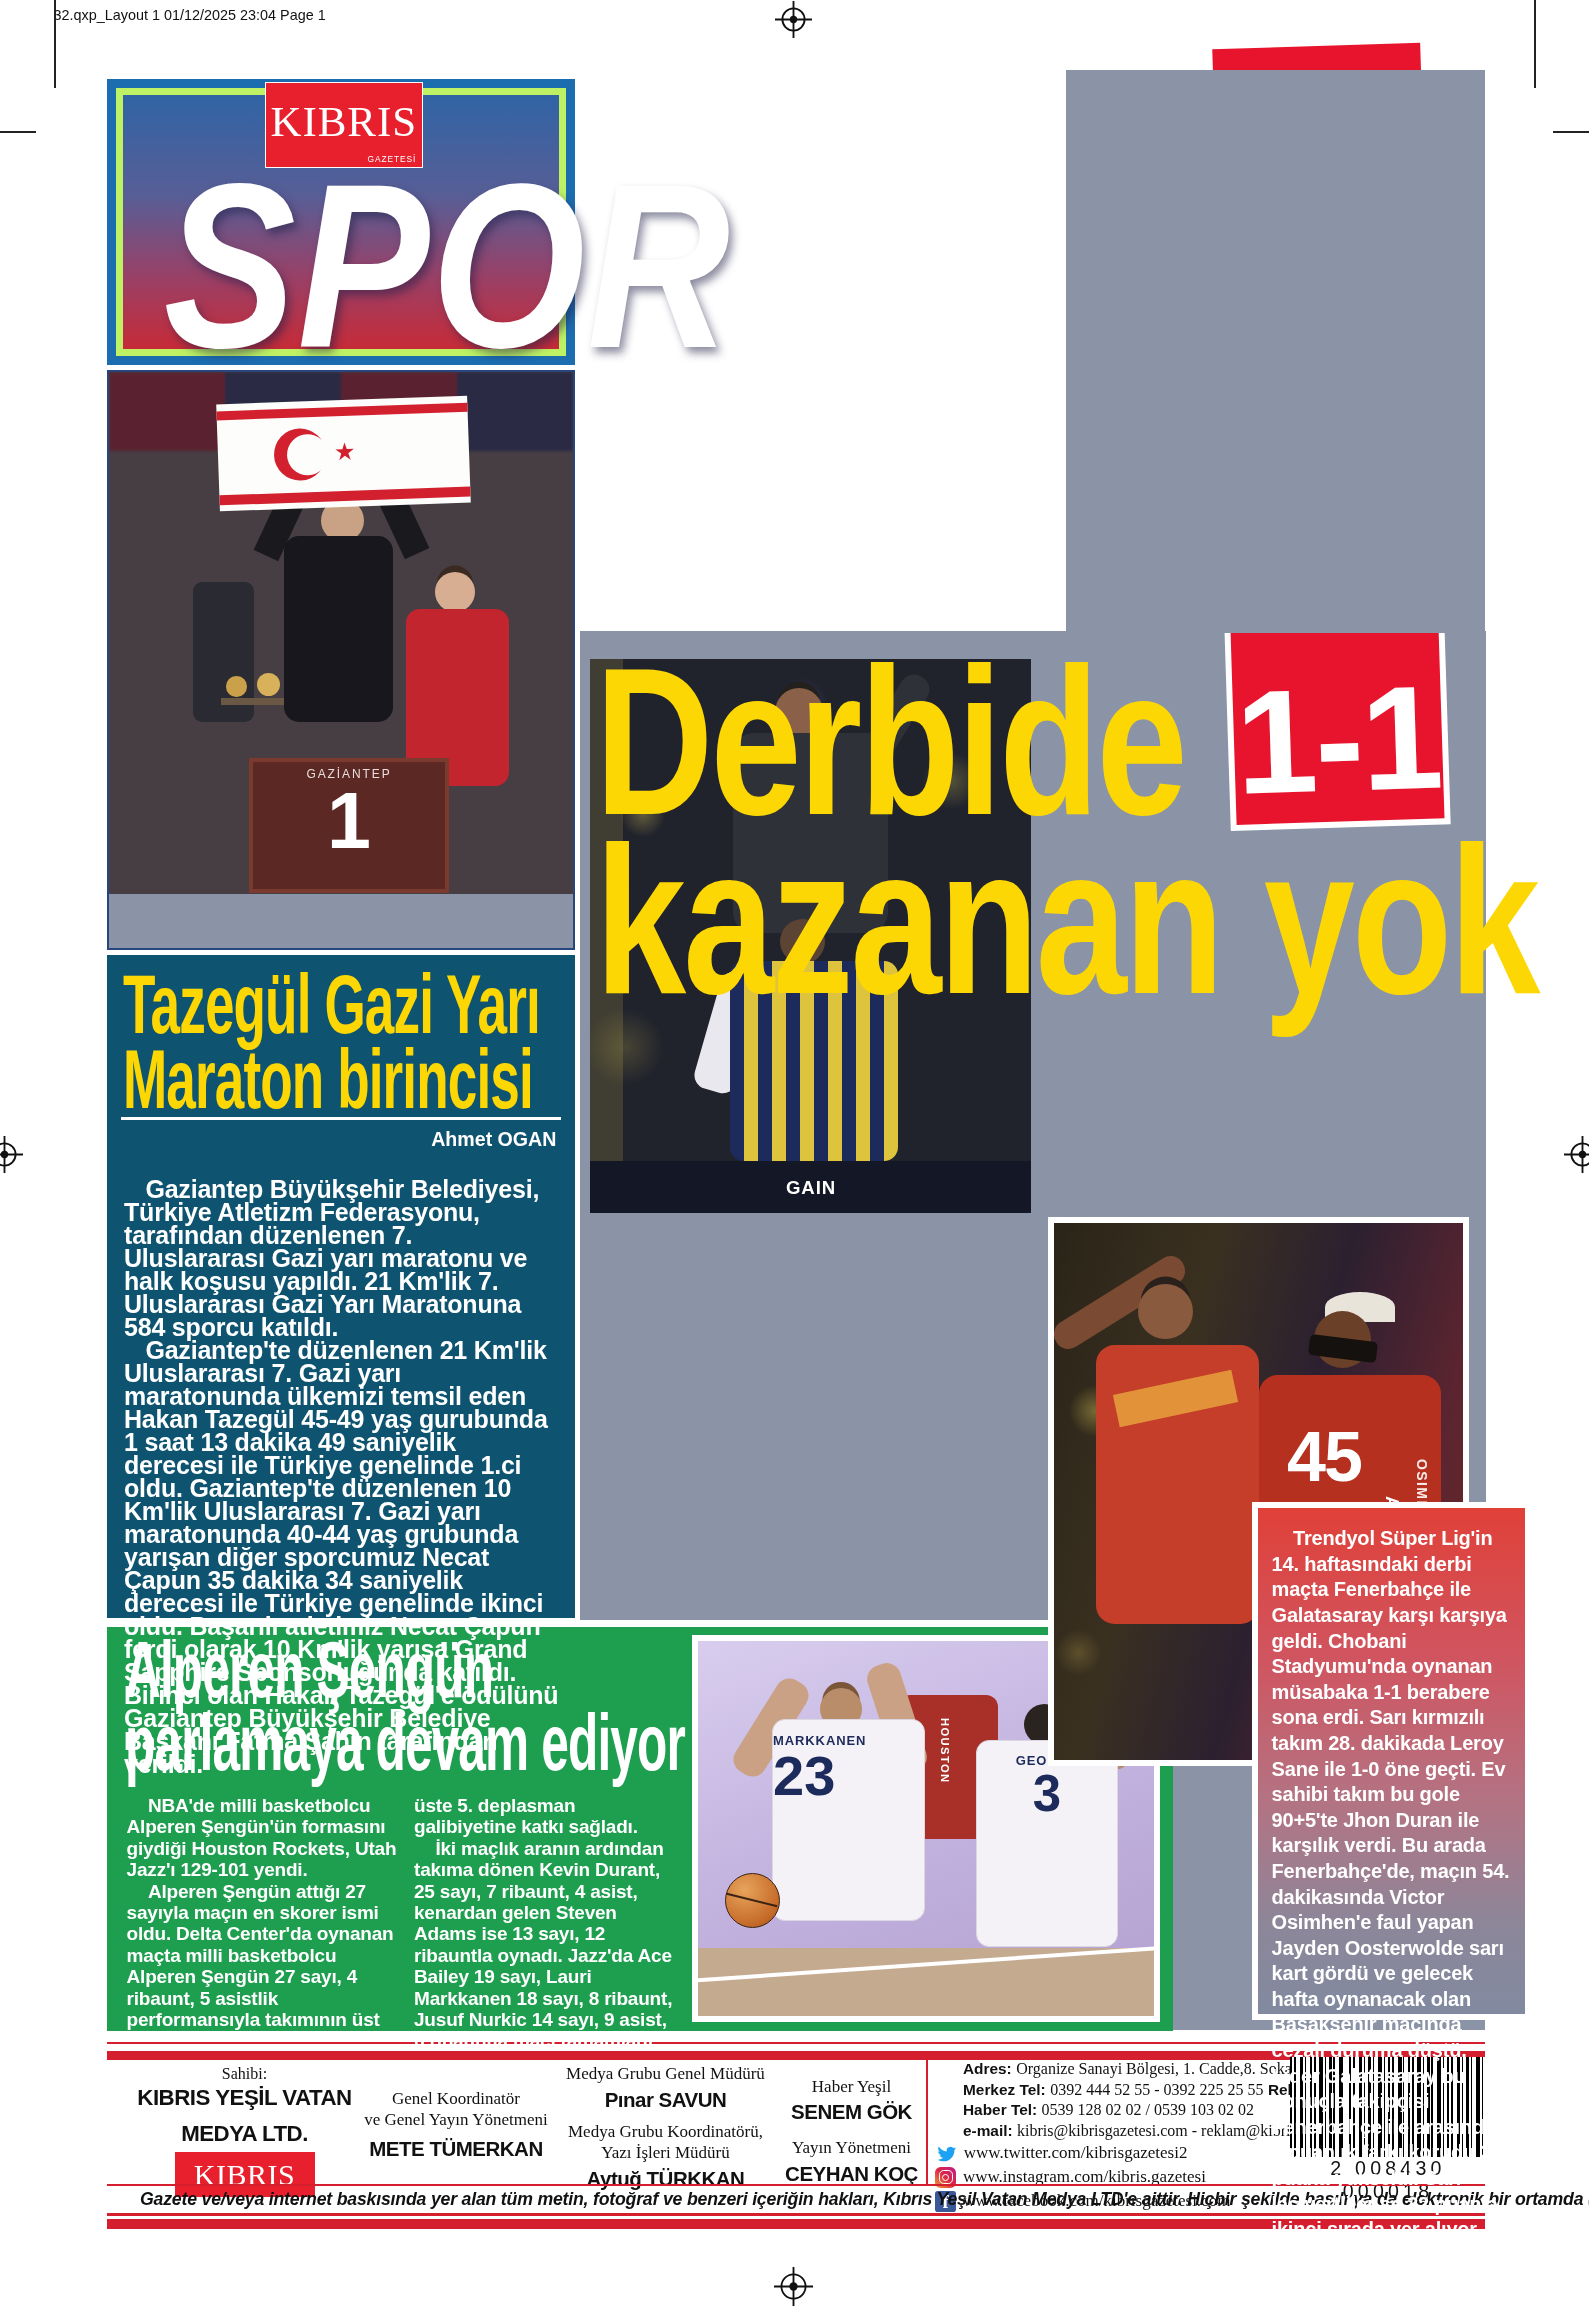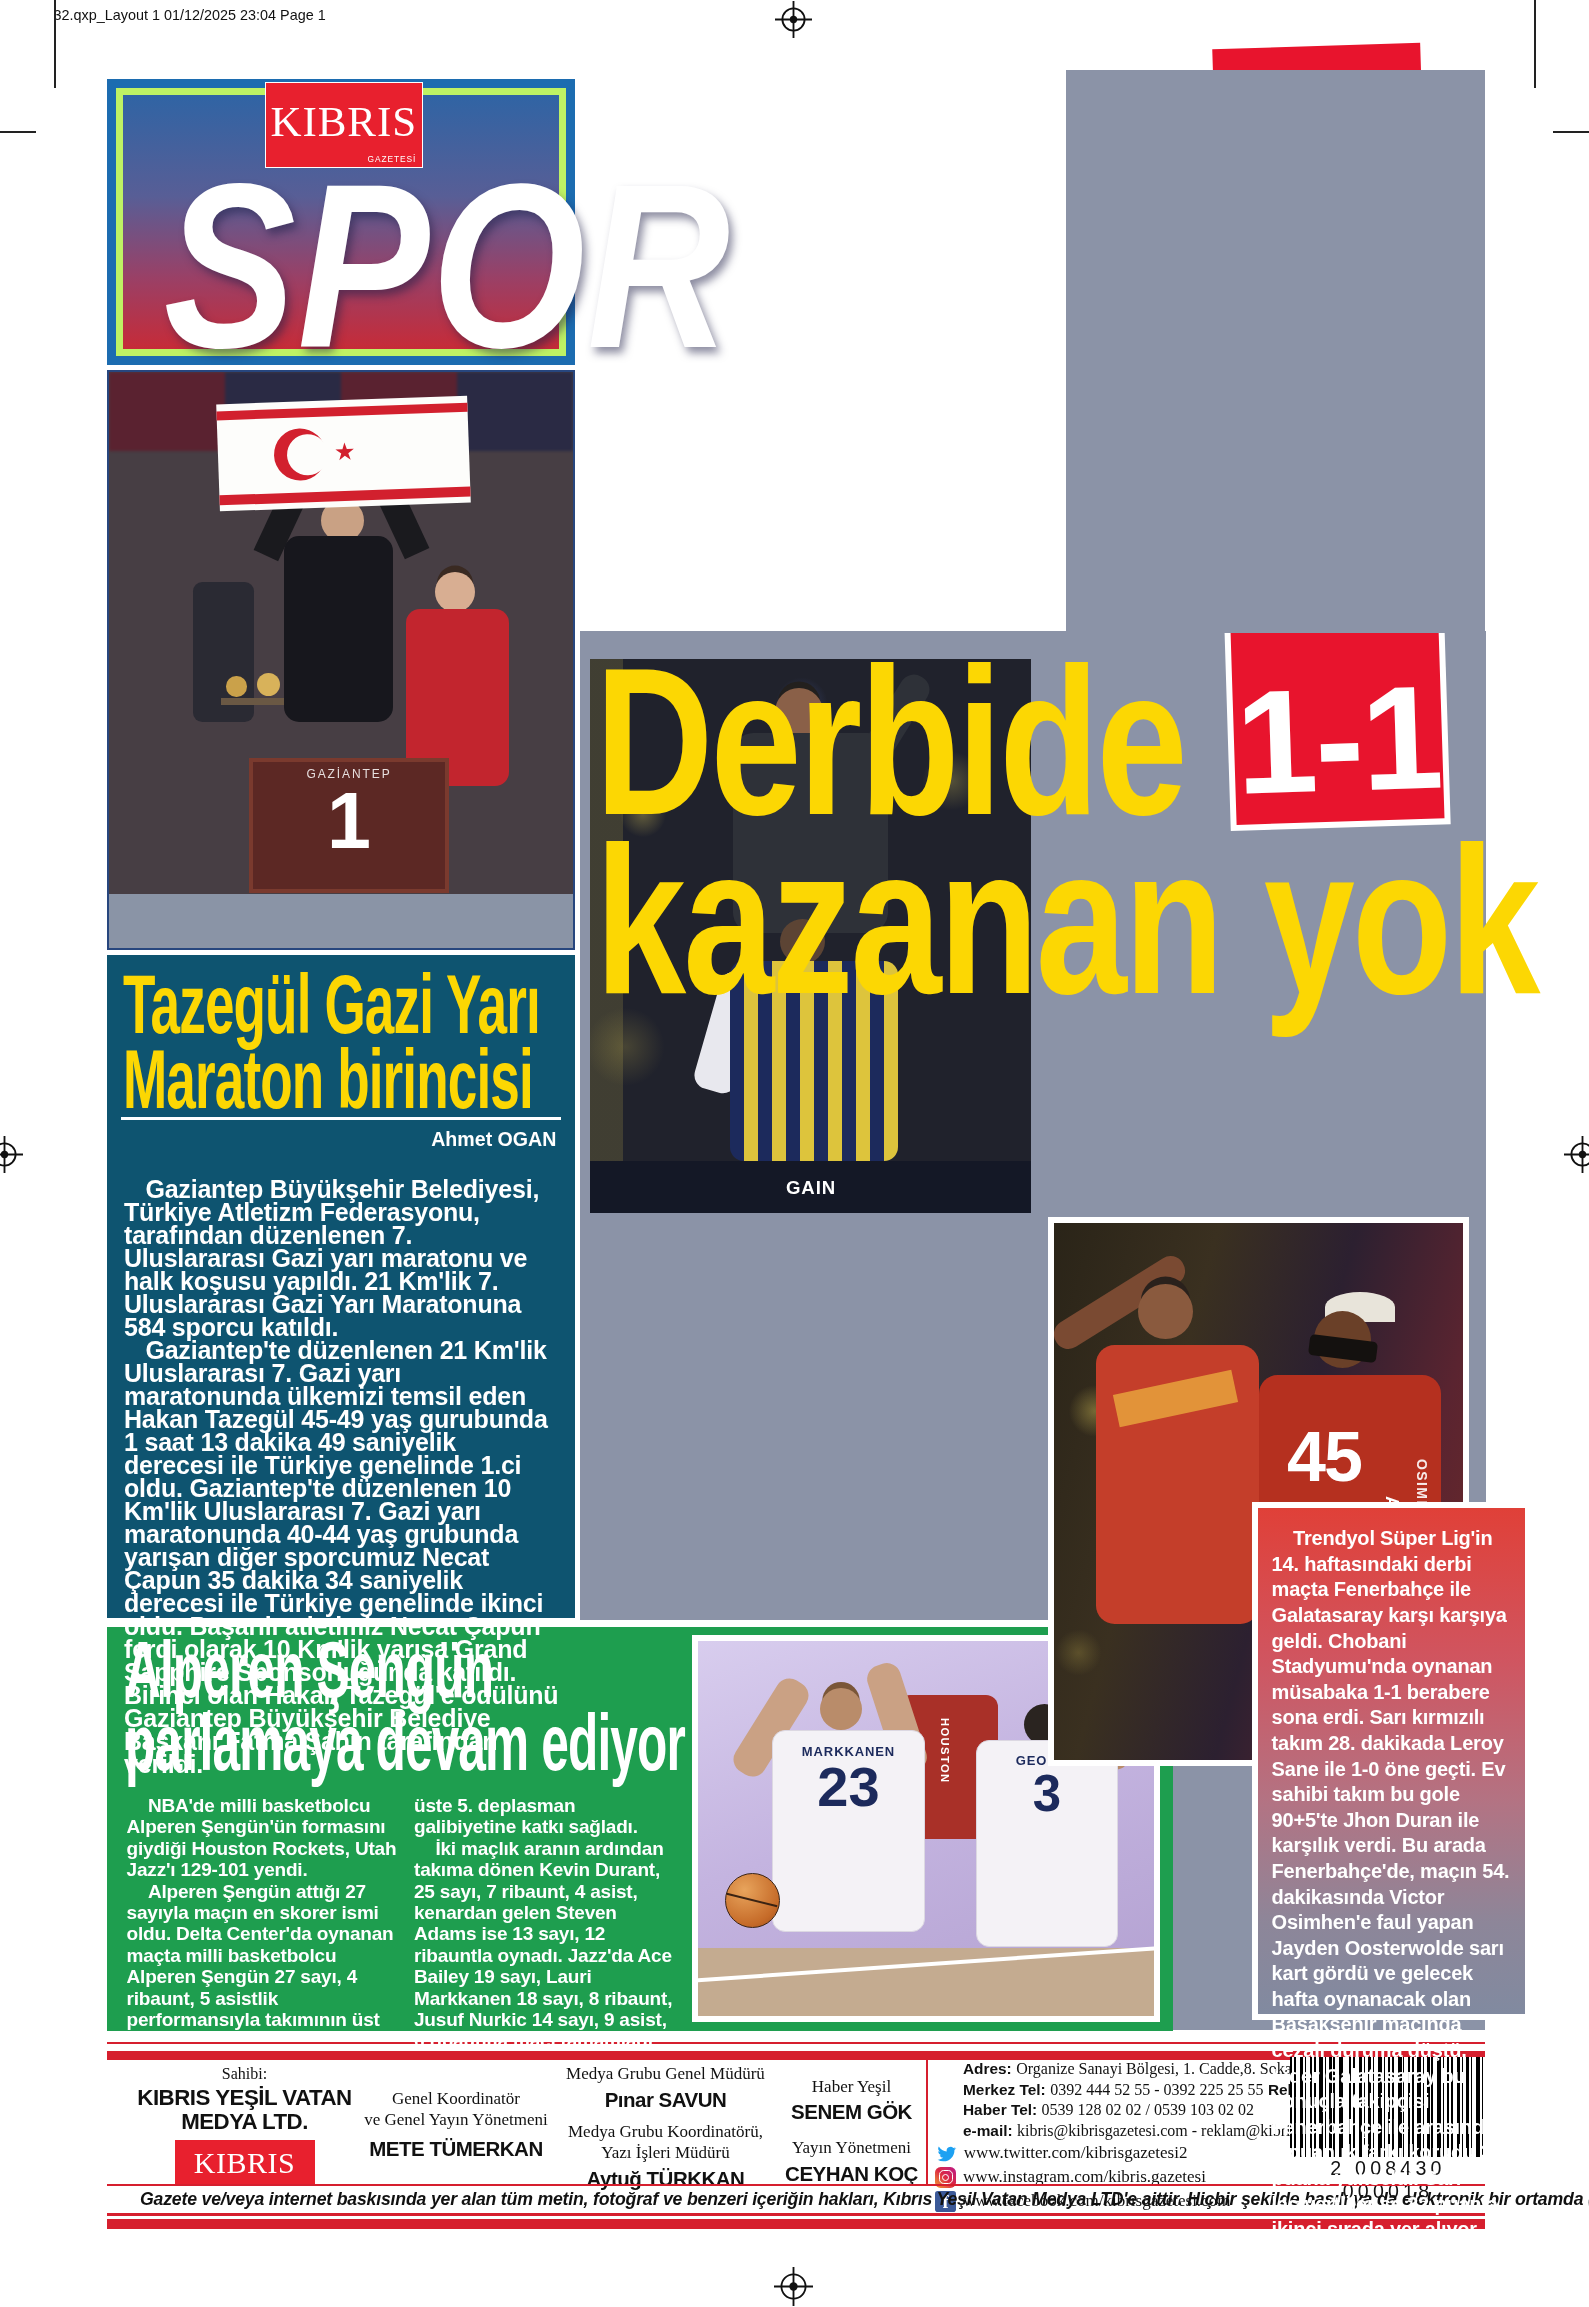--- a/index.html
+++ b/index.html
@@ -229,21 +229,21 @@
   <div class="abs photo" style="left:585px;top:8.4px;width:468px;height:387px;border:6.5px solid #fff;box-sizing:border-box;
        background:linear-gradient(160deg,#d8cdee 0%,#c4b4e0 45%,#b2a0d0 100%);">
     <div class="abs" style="left:0;bottom:0;width:100%;height:68px;background:#c4ab90;"></div>
     <div class="abs" style="left:-9.3px;bottom:51px;width:484px;height:3.7px;background:#fff;transform:rotate(-4deg);"></div>
     <div class="abs" style="left:200px;top:54px;width:100px;height:144px;background:#a93028;border-radius:12px;">
       <div class="jersey-txt vtext" style="left:41px;top:23px;font-size:11.2px;letter-spacing:1.4px;">HOUSTON</div>
     </div>
     <div class="abs" style="left:56px;top:33px;width:34px;height:107px;background:#caa184;transform:rotate(32deg);border-radius:14px;"></div>
     <div class="abs" style="left:182px;top:21px;width:34px;height:112px;background:#caa184;transform:rotate(-18deg);border-radius:14px;"></div>
     <div class="abs" style="left:122px;top:47px;width:42px;height:42px;border-radius:50%;background:#b98c6a;box-shadow:0 -8.4px 0 -2.3px #7a5638;"></div>
-    <div class="abs" style="left:74px;top:89px;width:151px;height:200px;background:#f4f2f6;border-radius:13px;border:1.4px solid #dcd8e2;text-align:center;">
+    <div class="abs" style="left:74px;top:78px;width:151px;height:200px;background:#f4f2f6;border-radius:13px;border:1.4px solid #dcd8e2;">
       <div style="color:#1c2a5c;font-weight:bold;font-size:13px;letter-spacing:0.9px;margin-top:13px;">MARKKANEN</div>
       <div style="color:#1c2a5c;font-weight:900;font-size:56px;line-height:56px;">23</div>
     </div>
     <div class="abs" style="left:392px;top:28px;width:31px;height:102px;background:#b98c6a;transform:rotate(-12deg);border-radius:13px;"></div>
     <div class="abs" style="left:326px;top:63px;width:41px;height:41px;border-radius:50%;background:#2a2420;"></div>
     <div class="abs" style="left:278px;top:99px;width:140px;height:205px;background:#f4f2f6;border-radius:13px;border:1.4px solid #dcd8e2;text-align:center;">
       <div style="color:#1c2a5c;font-weight:bold;font-size:13px;letter-spacing:0.9px;margin-top:11.2px;">GEORGE</div>
       <div style="color:#1c2a5c;font-weight:900;font-size:51px;line-height:52px;">3</div>
     </div>
     <div class="abs" style="left:27px;top:232px;width:55px;height:55px;border-radius:50%;background:radial-gradient(circle at 35% 30%,#e8a45c,#c56a28 70%,#9a4c1a);border:1.4px solid #3a2313;box-sizing:border-box;">
@@ -253,21 +253,21 @@
 </div>
 
 <div class="abs redline" style="left:107px;top:2042px;width:1378px;height:2.3px;"></div>
 <div class="abs redline" style="left:107px;top:2051px;width:1378px;height:9.3px;"></div>
 
 <div class="abs" style="left:107px;top:2063px;width:1378px;height:122px;">
 
   <div class="abs" style="left:28px;top:1.9px;width:219px;text-align:center;">
     <div class="ser" style="font-size:16px;color:#111;">Sahibi:</div>
     <div class="imp-name" style="font-size:22.3px;line-height:24px;margin-top:2.8px;">KIBRIS YEŞİL VATAN</div>
-    <div class="imp-name" style="font-size:22.3px;line-height:24px;">MEDYA LTD.</div>
+    <div class="imp-name" style="font-size:22.3px;line-height:24px;margin-top:12px;">MEDYA LTD.</div>
     <div style="margin:6.5px auto 0;width:140px;height:45px;background:#e8202e;color:#fff;font-family:'Liberation Serif',serif;font-size:30px;line-height:45px;letter-spacing:0.5px;">KIBRIS</div>
   </div>
 
   <div class="abs" style="left:251px;top:26px;width:196px;text-align:center;">
     <div class="imp-role">Genel Koordinatör</div>
     <div class="imp-role">ve Genel Yayın Yönetmeni</div>
     <div class="imp-name" style="margin-top:7.4px;">METE TÜMERKAN</div>
   </div>
 
   <div class="abs" style="left:447px;top:0.9px;width:223px;text-align:center;">

